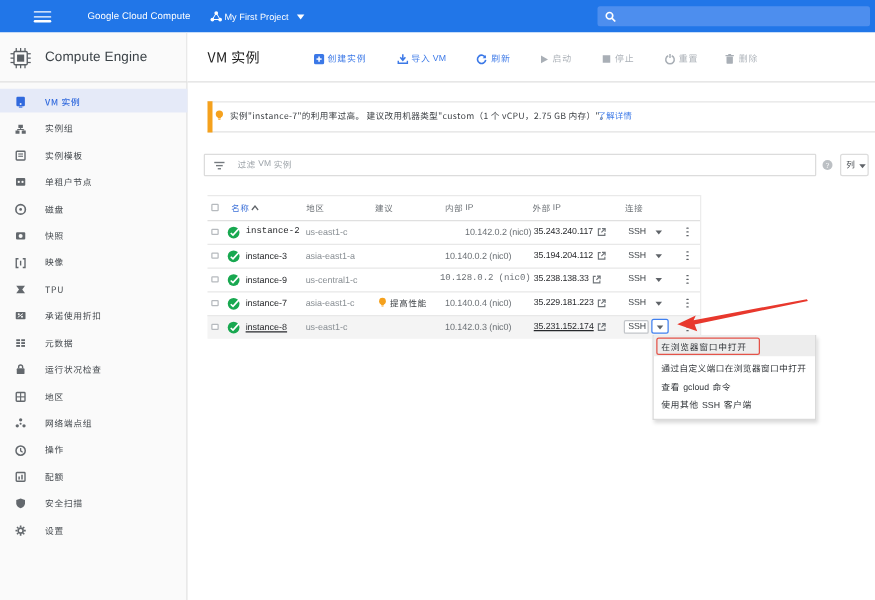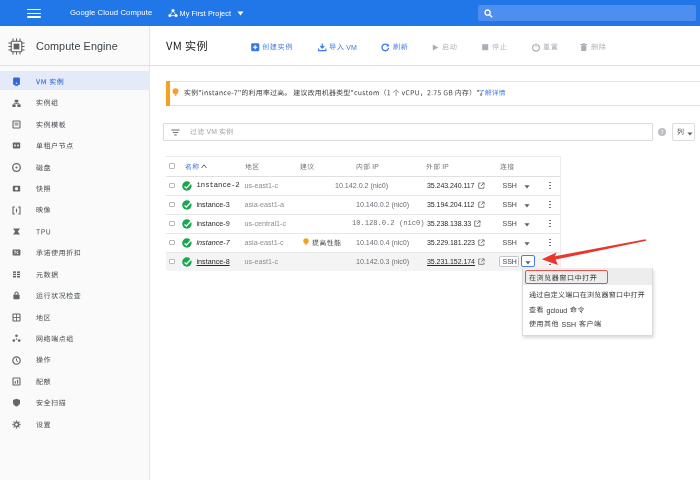--- a/index.html
+++ b/index.html
@@ -500,21 +500,21 @@
         <path transform="translate(1074,0)" d="M456 635C485 595 515 539 528 504L588 532C575 566 543 619 513 659ZM160 839V638H41V568H160V347C110 332 64 318 28 309L47 235L160 272V9C160 -4 155 -8 143 -8C132 -8 96 -8 57 -7C66 -27 76 -59 78 -77C136 -78 173 -75 196 -63C220 -51 230 -31 230 10V295L329 327L319 397L230 369V568H330V638H230V839ZM568 821C584 795 601 764 614 735H383V669H926V735H693C678 766 657 803 637 832ZM769 658C751 611 714 545 684 501H348V436H952V501H758C785 540 814 591 840 637ZM765 261C745 198 715 148 671 108C615 131 558 151 504 168C523 196 544 228 564 261ZM400 136C465 116 537 91 606 62C536 23 442 -1 320 -14C333 -29 345 -57 352 -78C496 -57 604 -24 682 29C764 -8 837 -47 886 -82L935 -25C886 9 817 44 741 78C788 126 820 186 840 261H963V326H601C618 357 633 388 646 418L576 431C562 398 544 362 524 326H335V261H486C457 215 427 171 400 136Z"></path>
       </g>
     </svg></div>
 <div style="position:absolute;left:169px;top:182.6px;width:5.8px;height:5.8px;border:1px solid #b6babe;border-radius:1px;box-sizing:border-box;background:#fff;"></div>
 <div style="position:absolute;left:181.5px;top:180.5px;line-height:0"><svg width="10" height="10" viewBox="0 0 10 10" style="overflow:visible">
       <circle cx="4.9" cy="5" r="4.7" fill="#18a850"></circle>
       <path d="M2.6 5.4 L4.4 7.1 L9.3 1.7" fill="none" stroke="#fff" stroke-width="1.35"></path>
     </svg></div>
 <div style="position:absolute;left:196.5px;top:181.73px;font-family:Liberation Mono, monospace;font-size:7.2px;font-weight:400;color:#27292c;line-height:1;white-space:pre;"><span style="">instance-2</span></div>
 <div style="position:absolute;left:244.5px;top:181.73px;font-family:'Liberation Sans',sans-serif;font-size:7.2px;font-weight:400;color:#898f94;line-height:1;white-space:pre;">us-east1-c</div>
-<div style="position:absolute;left:335px;top:181.73px;font-family:'Liberation Sans',sans-serif;font-size:7.2px;font-weight:400;color:#6b7075;line-height:1;white-space:pre;letter-spacing:-0.05px;">10.142.0.2 (nic0)</div>
+<div style="position:absolute;left:372px;top:181.73px;font-family:'Liberation Sans',sans-serif;font-size:7.2px;font-weight:400;color:#6b7075;line-height:1;white-space:pre;letter-spacing:-0.05px;">10.142.0.2 (nic0)</div>
 <div style="position:absolute;left:427px;top:181.90px;font-family:'Liberation Sans',sans-serif;font-size:7.0px;font-weight:400;color:#27292c;line-height:1;white-space:pre;letter-spacing:-0.05px;"><span style="">35.243.240.117</span></div>
 <div style="position:absolute;left:477.95px;top:182.0px;line-height:0"><svg width="7" height="7" viewBox="0 0 7 7" style="overflow:visible">
       <g stroke="#6f7479" stroke-width="0.9" fill="none">
         <path d="M2.6 1.1 H0.7 V6.3 H5.9 V4.4"></path>
         <path d="M3.6 0.9 H6.1 V3.4"></path>
         <line x1="6.0" y1="1.0" x2="3.1" y2="3.9"></line>
       </g>
     </svg></div>
 <div style="position:absolute;left:502.5px;top:181.90px;font-family:'Liberation Sans',sans-serif;font-size:7.0px;font-weight:400;color:#3f4449;line-height:1;white-space:pre;">SSH</div>
 <div style="position:absolute;left:524px;top:183.9px;line-height:0"><svg width="6" height="4" viewBox="0 0 6 4" style="overflow:visible">
@@ -570,21 +570,21 @@
     </svg></div>
 <div style="position:absolute;left:548.85px;top:219.65px;width:1.7px;height:1.7px;border-radius:50%;background:#5f6368;"></div>
 <div style="position:absolute;left:548.85px;top:222.65px;width:1.7px;height:1.7px;border-radius:50%;background:#5f6368;"></div>
 <div style="position:absolute;left:548.85px;top:225.65px;width:1.7px;height:1.7px;border-radius:50%;background:#5f6368;"></div>
 <div style="position:absolute;left:166px;top:233.0px;width:394px;height:0.01px;border-top:1px solid #e8e8e8;"></div>
 <div style="position:absolute;left:169px;top:239.6px;width:5.8px;height:5.8px;border:1px solid #b6babe;border-radius:1px;box-sizing:border-box;background:#fff;"></div>
 <div style="position:absolute;left:181.5px;top:237.5px;line-height:0"><svg width="10" height="10" viewBox="0 0 10 10" style="overflow:visible">
       <circle cx="4.9" cy="5" r="4.7" fill="#18a850"></circle>
       <path d="M2.6 5.4 L4.4 7.1 L9.3 1.7" fill="none" stroke="#fff" stroke-width="1.35"></path>
     </svg></div>
-<div style="position:absolute;left:196.5px;top:238.73px;font-family:'Liberation Sans',sans-serif;font-size:7.2px;font-weight:400;color:#27292c;line-height:1;white-space:pre;font-style:italic;"><span style="">instance-7</span></div>
+<div style="position:absolute;left:196.5px;top:238.73px;font-family:'Liberation Sans',sans-serif;font-size:7.2px;font-weight:400;color:#27292c;line-height:1;white-space:pre;"><span style="">instance-7</span></div>
 <div style="position:absolute;left:244.5px;top:238.73px;font-family:'Liberation Sans',sans-serif;font-size:7.2px;font-weight:400;color:#898f94;line-height:1;white-space:pre;">asia-east1-c</div>
 <div style="position:absolute;left:303.3px;top:237.9px;line-height:0"><svg width="6" height="9" viewBox="0 0 6 9" style="overflow:visible">
       <circle cx="3" cy="2.9" r="2.7" fill="#f5a11d"></circle>
       <rect x="1.9" y="5.1" width="2.2" height="1.0" fill="#f5a11d"></rect>
       <rect x="2.2" y="6.4" width="1.6" height="0.8" fill="#f5a11d"></rect>
     </svg></div>
 <div style="position:absolute;left:312px;top:238.84px;line-height:0"><svg width="29.4" height="8.6" style="overflow:visible">
       <g fill="#3a3e42" transform="translate(0,6.21) scale(0.00690,-0.00690)">
         <path transform="translate(0,0)" d="M478 617H812V538H478ZM478 750H812V671H478ZM409 807V480H884V807ZM429 297C413 149 368 36 279 -35C295 -45 324 -68 335 -80C388 -33 428 28 456 104C521 -37 627 -65 773 -65H948C951 -45 961 -14 971 3C936 2 801 2 776 2C742 2 710 3 680 8V165H890V227H680V345H939V408H364V345H609V27C552 52 508 97 479 181C487 215 493 251 498 289ZM164 839V638H40V568H164V348C113 332 66 319 29 309L48 235L164 273V14C164 0 159 -4 147 -4C135 -5 96 -5 53 -4C62 -24 72 -55 74 -73C137 -74 176 -71 200 -59C225 -48 234 -27 234 14V296L345 333L335 401L234 370V568H345V638H234V839Z"></path>
         <path transform="translate(1065,0)" d="M286 559H719V468H286ZM211 614V413H797V614ZM441 826 470 736H59V670H937V736H553C542 768 527 810 513 843ZM96 357V-79H168V294H830V-1C830 -12 825 -16 813 -16C801 -16 754 -17 711 -15C720 -31 731 -54 735 -72C799 -72 842 -72 869 -63C896 -53 905 -37 905 0V357ZM281 235V-21H352V29H706V235ZM352 179H638V85H352Z"></path>

